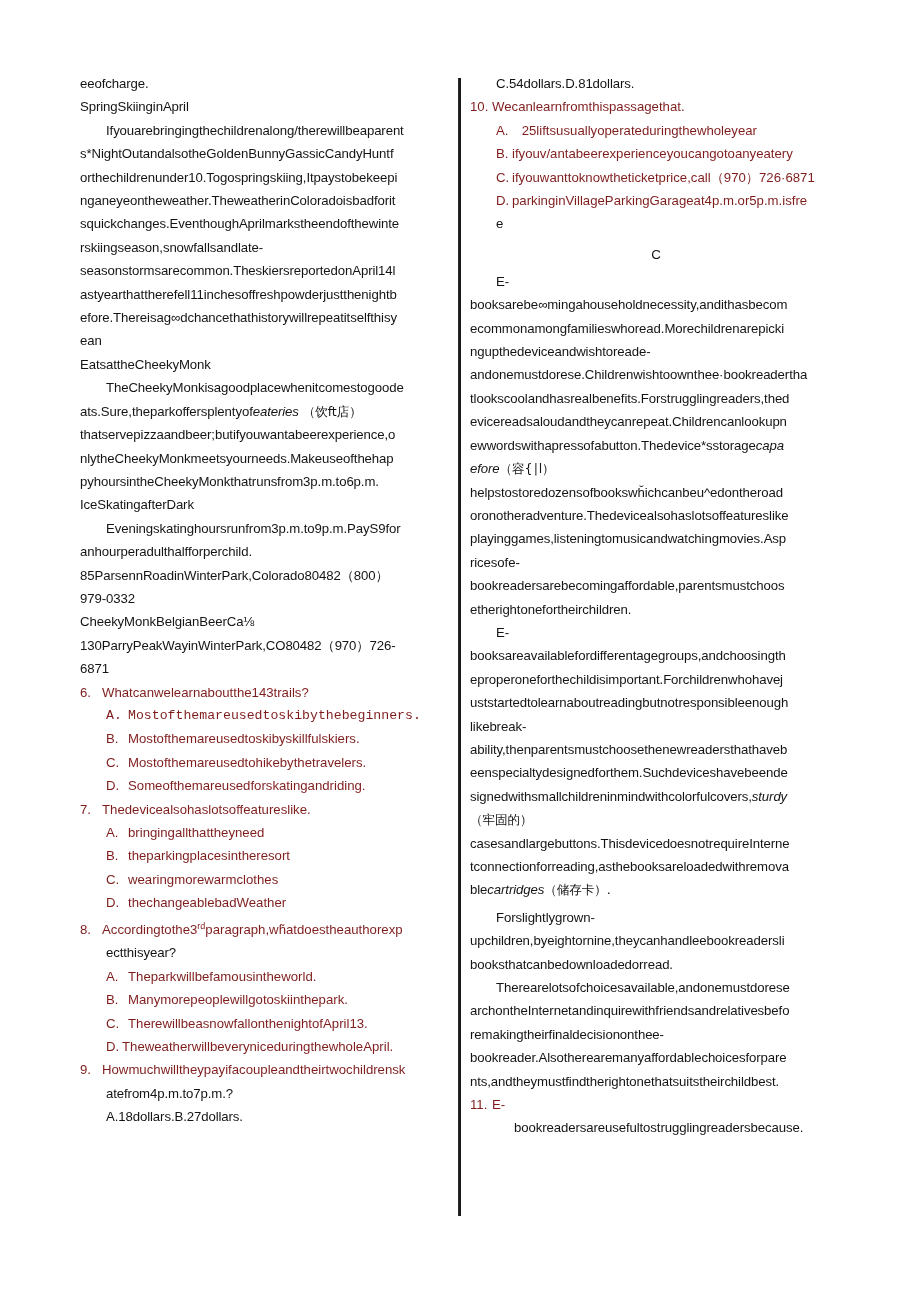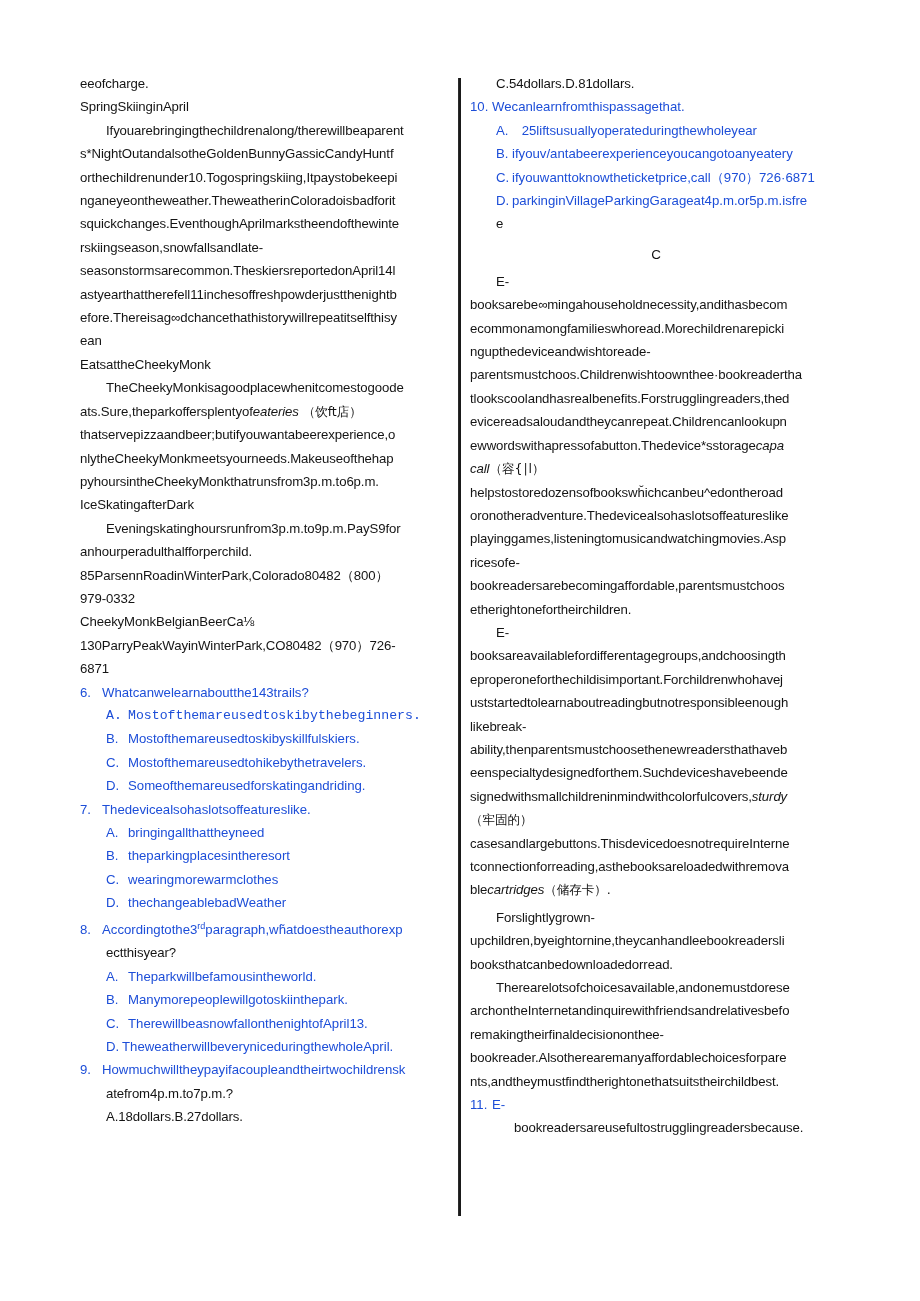--- a/index.html
+++ b/index.html
@@ -63,21 +63,21 @@
     padding-left: 44px;
   }
   .line.gap-top {
     margin-top: 4px;
   }
   .q-line {
     font-size: 13.2px;
     line-height: 23.4px;
     white-space: pre-wrap;
     word-break: break-word;
-    color: #1d4ed8;
+    color: #7f1d1d;
   }
   .num {
     display: inline-block;
     width: 22px;
   }
   .opt {
     display: inline-block;
     width: 22px;
   }
   .ital { font-style: italic; }
@@ -152,25 +152,25 @@
       <div class="q-line" style="padding-left: 26px;"><span class="opt">A.</span><span> 25liftsusuallyoperateduringthewholeyear</span></div>
       <div class="q-line" style="padding-left: 26px;"><span class="opt" style="width: 16px;">B.</span><span>ifyouv/antabeerexperienceyoucangotoanyeatery</span></div>
       <div class="q-line" style="padding-left: 26px;"><span class="opt" style="width: 16px;">C.</span><span>ifyouwanttoknowtheticketprice,call（970）726·6871</span></div>
       <div class="q-line" style="padding-left: 26px;"><span class="opt" style="width: 16px;">D.</span><span>parkinginVillageParkingGarageat4p.m.or5p.m.isfre</span></div>
       <div class="line hang">e</div>
       <div class="hdr-c">C</div>
       <div class="line indent">E-</div>
       <div class="line">booksarebe∞mingahouseholdnecessity,andithasbecom</div>
       <div class="line">ecommonamongfamilieswhoread.Morechildrenarepicki</div>
       <div class="line">ngupthedeviceandwishtoreade-</div>
-      <div class="line">parentsmustchoos.Childrenwishtoownthee·bookreadertha</div>
+      <div class="line">andonemustdorese.Childrenwishtoownthee·bookreadertha</div>
       <div class="line">tlookscoolandhasrealbenefits.Forstrugglingreaders,thed</div>
       <div class="line">evicereadsaloudandtheycanrepeat.Childrencanlookupn</div>
       <div class="line "><span>ewwordswithapressofabutton.Thedevice*sstorage</span><span class="ital">capa</span></div>
-      <div class="line "><span class="ital">call</span><span class="cn">（容{∣l）</span></div>
+      <div class="line "><span class="ital">efore</span><span class="cn">（容{∣l）</span></div>
       <div class="line">helpstostoredozensofbookswȟichcanbeu^edontheroad</div>
       <div class="line">oronotheradventure.Thedevicealsohaslotsoffeatureslike</div>
       <div class="line">playinggames,listeningtomusicandwatchingmovies.Asp</div>
       <div class="line">ricesofe-</div>
       <div class="line">bookreadersarebecomingaffordable,parentsmustchoos</div>
       <div class="line">etherightonefortheirchildren.</div>
       <div class="line indent">E-</div>
       <div class="line">booksareavailablefordifferentagegroups,andchoosingth</div>
       <div class="line">eproperoneforthechildisimportant.Forchildrenwhohavej</div>
       <div class="line">uststartedtolearnaboutreadingbutnotresponsibleenough</div>

